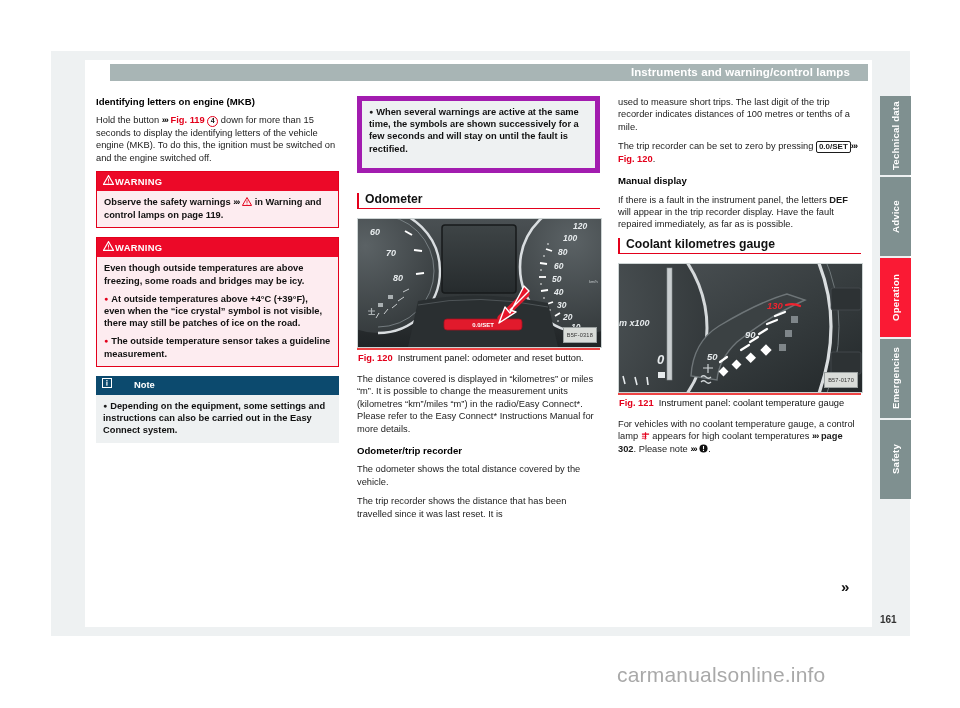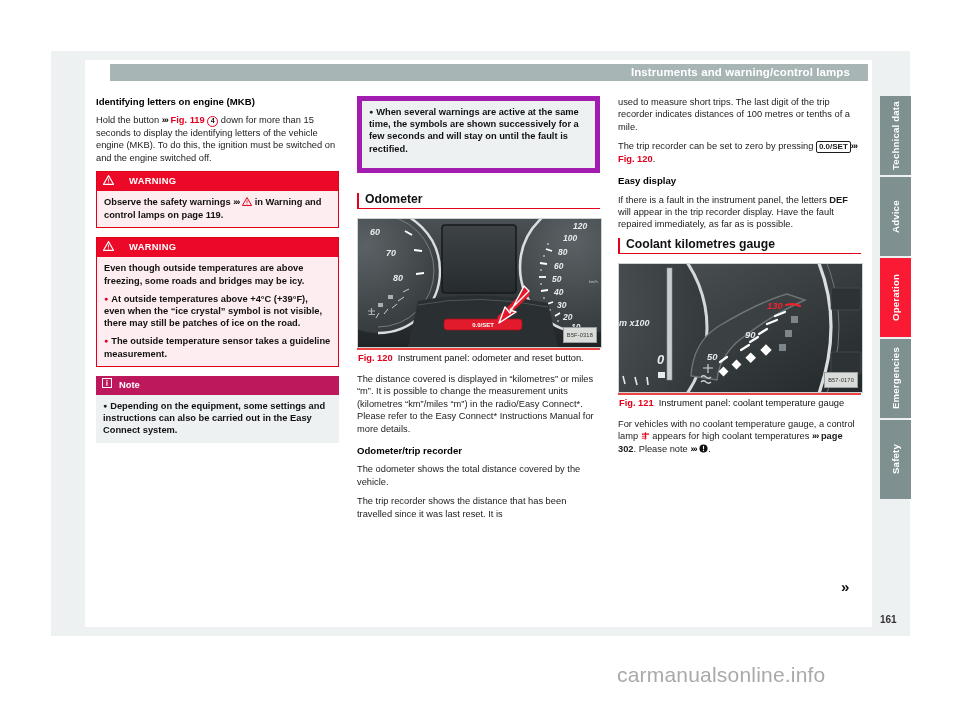--- a/index.html
+++ b/index.html
@@ -128,22 +128,22 @@
     margin: 0 0 9px 0;
     background: #fdecf0;
   }
   .warn-head {
     background: #ec0928;
     color: #ffffff;
     font-weight: bold;
     font-size: 9.4px;
     padding: 2.5px 6px 3px 6px;
     display: flex;
-    align-items: center;
-    gap: 15px;
+    align-items: flex-end;
+    gap: 1px;
     letter-spacing: 0.3px;
   }
   .warn-body {
     padding: 5px 7px 6px 7px;
     font-size: 9.3px;
     line-height: 12.2px;
     font-weight: bold;
     color: #111;
   }
   .warn-body p { margin: 0 0 6px 0; }
@@ -155,28 +155,28 @@
     margin-right: 3px;
     vertical-align: 1px;
   }
 
   
   .note-box {
     background: #eef1f2;
     margin: 0 0 9px 0;
   }
   .note-head {
-    background: #be185d;
+    background: #0c4a6e;
     color: #ffffff;
     font-weight: bold;
     font-size: 9.4px;
     padding: 2.5px 6px 3px 6px;
     display: flex;
     align-items: center;
-    gap: 7px;
+    gap: 22px;
   }
   .note-body {
     padding: 5px 7px 7px 7px;
     font-size: 9.3px;
     line-height: 12.2px;
     font-weight: bold;
     color: #111;
   }
   .note-body p { margin: 0 0 6px 0; }
   .note-body p:last-child { margin-bottom: 0; }
@@ -474,21 +474,21 @@
     <p>The odometer shows the total distance covered by the vehicle.</p>
     <p>The trip recorder shows the distance that has been travelled since it was last reset. It is</p>
   </div>
 
   <div class="col col-3">
 
     <p>used to measure short trips. The last digit of the trip recorder indicates distances of 100 metres or tenths of a mile.</p>
 
     <p><span>The trip recorder can be set to zero by pressing </span><span class="keycap">0.0/SET</span><span class="ref">›››</span> <span class="figref">Fig. 120</span>.</p>
 
-    <h3 class="sub spaced">Easy display</h3>
+    <h3 class="sub spaced">Manual display</h3>
 
     <p><span>If there is a fault in the instrument panel, the letters </span><span class="bold">DEF</span><span> will appear in the trip recorder display. Have the fault repaired immediately, as far as is possible.</span></p>
 
     <div class="section-head">Coolant kilometres gauge</div>
 
     <div class="figure">
       <div class="fig-img">
         <svg width="100%" height="100%" viewBox="0 0 243 128" preserveAspectRatio="none">
           <defs>
             <linearGradient id="dashg2" x1="0" y1="0" x2="1" y2="1">

